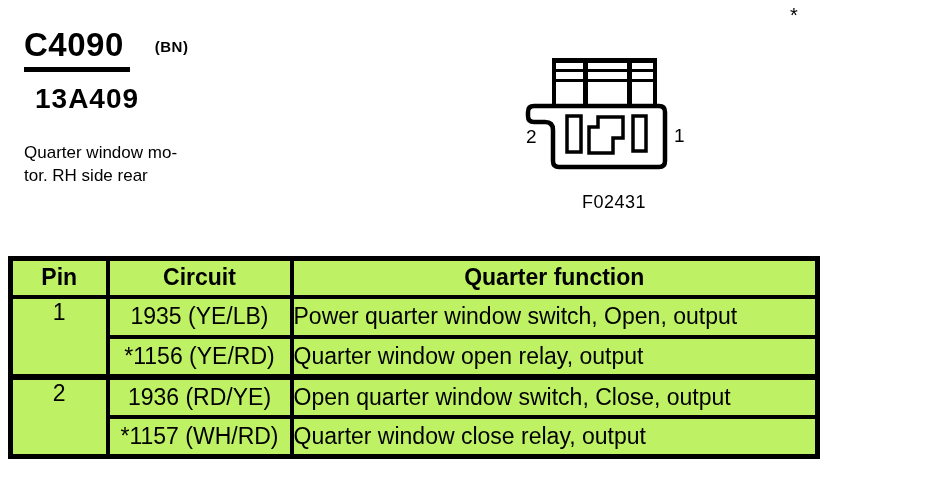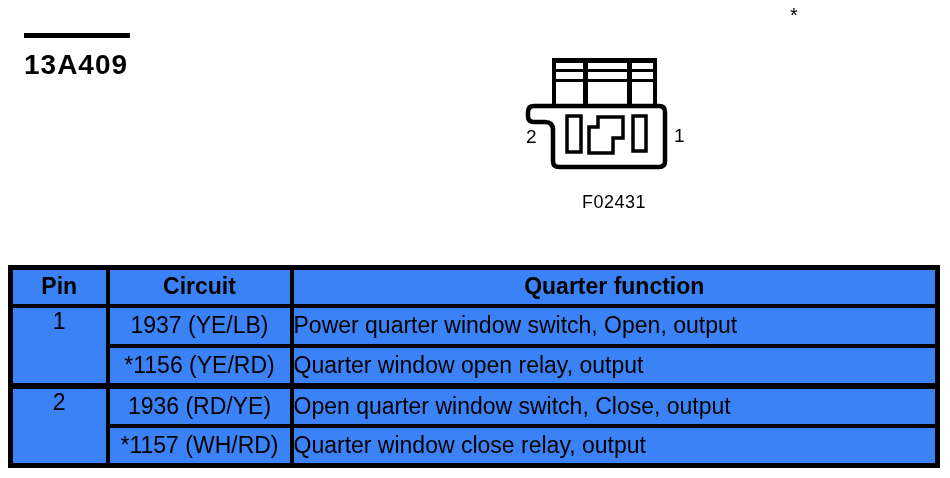--- a/index.html
+++ b/index.html
@@ -20,46 +20,46 @@
   .connector-id {
     font-size: 33px; font-weight: bold; line-height: 34px;
     letter-spacing: 0.5px;
   }
   .color-code {
     font-size: 15px; font-weight: bold; margin-left: 31px; margin-top: 10px;
     letter-spacing: 0.5px;
   }
   .id-rule { width: 106px; height: 5px; background: #000; margin-top: 5px; }
   .part-number {
-    font-size: 28px; font-weight: bold; margin-top: 11px; letter-spacing: 1px;
+    font-size: 28px; font-weight: bold; margin-top: 11px; letter-spacing: 1px; margin-left: 11px;
   }
   .description { margin-top: 26px; font-size: 17px; line-height: 23px; }
 
   
   .footnote { position: absolute; left: 790px; top: 4px; display: flex; font-size: 21px; }
   .footnote .marker { font-size: 20px; }
   .footnote .label { margin-left: 21px; }
 
   
   .figure-svg { position: absolute; left: 508px; top: 48px; }
   .pin-label { position: absolute; font-size: 19px; line-height: 19px; }
   .pin-label-left  { left: 526px; top: 127px; }
   .pin-label-right { left: 674px; top: 126px; }
   .figure-id {
     position: absolute; left: 582px; top: 192px;
     font-size: 18px; letter-spacing: 0.5px;
   }
 
   
   .pinout-table {
-    position: absolute; left: 8px; top: 265px;
-    width: 932px;
+    position: absolute; left: 8px; top: 256px;
+    width: 812px;
     border-collapse: collapse;
     table-layout: fixed;
-    background: #3b82f6;
+    background: #bef264;
     border: 5px solid #000;
   }
   .pinout-table th, .pinout-table td {
     border: 4px solid #000;
     font-size: 23px;
     padding: 0;
     overflow: hidden;
     white-space: nowrap;
   }
   .pinout-table thead th { height: 38px; font-weight: bold; text-align: center; }
@@ -68,22 +68,30 @@
   .circuit-cell { text-align: center; }
   .function-cell { text-align: left; padding-left: 16px; margin-left: 43px; }
   tr.group-start td { border-top-width: 6px; }
 </style>
 </head>
 <body>
 
 <div id="page">
 
   <div class="id-block">
+    <div class="id-row">
+      <span class="connector-id">C4090</span>
+      <span class="color-code">(BN)</span>
+    </div>
     <div class="id-rule"></div>
     <div class="part-number">13A409</div>
+    <div class="description">
+      <span>Quarter window mo-</span><br>
+      <span>tor. RH side rear</span>
+    </div>
   </div>
 
   <div class="footnote">
     <span class="marker">*</span>
   </div>
 
   <svg class="figure-svg" width="190" height="130" viewBox="508 48 190 130" xmlns="http://www.w3.org/2000/svg">
 
     <g stroke="#000" fill="none">
       <line x1="554" y1="59" x2="554" y2="106" stroke-width="4"></line>
@@ -118,21 +126,21 @@
     <thead>
       <tr>
         <th>Pin</th>
         <th>Circuit</th>
         <th>Quarter function</th>
       </tr>
     </thead>
     <tbody>
       <tr>
         <td rowspan="2" class="pin-cell">1</td>
-        <td class="circuit-cell">1937 (YE/LB)</td>
+        <td class="circuit-cell">1935 (YE/LB)</td>
         <td class="function-cell">Power quarter window switch, Open, output</td>
       </tr>
       <tr>
         <td class="circuit-cell">*1156 (YE/RD)</td>
         <td class="function-cell">Quarter window open relay, output</td>
       </tr>
       <tr class="group-start">
         <td rowspan="2" class="pin-cell">2</td>
         <td class="circuit-cell">1936 (RD/YE)</td>
         <td class="function-cell">Open quarter window switch, Close, output</td>

